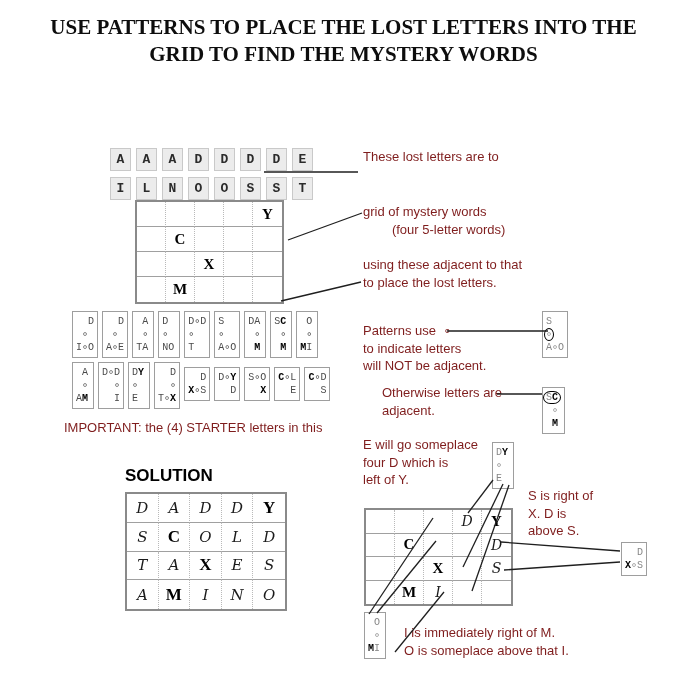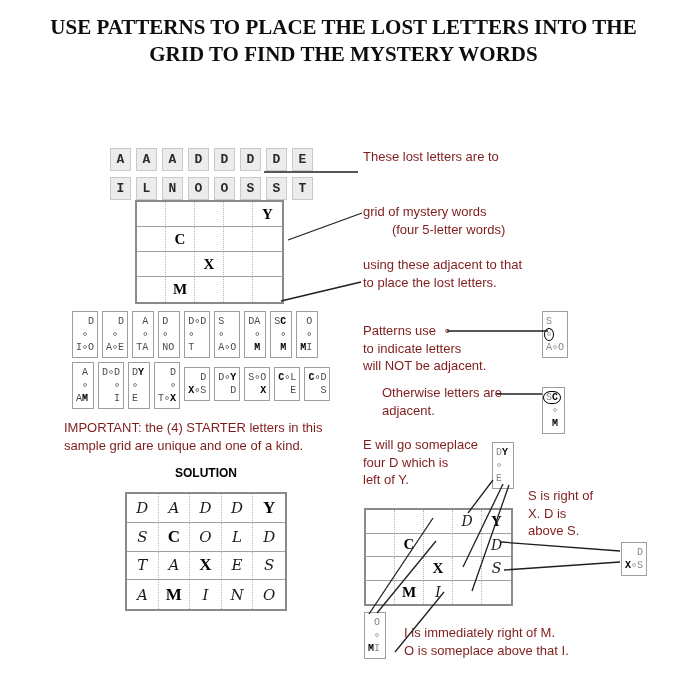--- a/index.html
+++ b/index.html
@@ -34,21 +34,21 @@
   .pat{border:1px solid #9e9e9e;background:#fff;padding:3px 3px;min-width:22px;
        font-family:"Liberation Mono",monospace;font-size:10px;line-height:13px;
        color:#4a4a4a;box-sizing:border-box;display:inline-block;vertical-align:top;}
   .pat.short{margin-top:5px;}
   .pl{white-space:pre;min-height:13px;}
   .pat .pb{color:#000;font-weight:bold;}
   .pat.gray{color:#868686;}
   .circ{border:1px solid #000;border-radius:50%;padding:0 1px;margin:0 -2px;}
   .circ-line{border:1px solid #000;border-radius:50% / 60%;padding:0 2px;margin-left:-3px;}
   .patbox{position:absolute;}
-  #solution-title{position:absolute;font-weight:bold;font-size:12px;color:#000;text-align:center;}
+  #solution-title{position:absolute;font-weight:bold;font-size:17px;color:#000;}
   #connectors{position:absolute;left:0;top:0;pointer-events:none;}
 </style>
 </head>
 <body>
 
 <div id="page">
 
   <div id="title">
     <div>USE PATTERNS TO PLACE THE LOST LETTERS INTO THE</div>
     <div>GRID TO FIND THE MYSTERY WORDS</div>
@@ -106,21 +106,21 @@
       <div class="cell lastr"></div>
       <div class="cell lastr"></div>
       <div class="cell lastc lastr"></div>
     </div>
 
   <div class="ann" style="left:363px;top:148px;"><div><span>These lost letters are to</span></div></div>
   <div class="ann" style="left:363px;top:203px;"><div><span class="b">grid</span><span> of mystery words</span></div><div><span>        (four 5-letter words)</span></div></div>
   <div class="ann" style="left:363px;top:256px;"><div><span>using these </span><span class="b">adjacent</span><span> to that</span></div><div><span>to place the lost letters.</span></div></div>
   <div class="ann" style="left:363px;top:322px;"><div><span>Patterns use  ∘</span></div><div><span>to indicate letters</span></div><div><span>will NOT be adjacent.</span></div></div>
   <div class="ann" style="left:363px;top:384px;margin-left:19px;"><div><span>Otherwise letters are</span></div><div><span>adjacent.</span></div></div>
-  <div class="ann" style="left:64px;top:419px;"><div><span class="b">IMPORTANT</span><span>: the (4) </span><span class="b">STARTER</span><span> letters in this</span></div><div><span>sample grid are unique and one of a kind.</span></div></div>
+  <div class="ann" style="left:64px;top:419px;"><div><span class="b">IMPORTANT</span><span>: the (4) </span><span class="b">STARTER</span><span> letters in this</span></div></div>
   <div class="ann" style="left:363px;top:436px;"><div><span class="b">E</span><span> will go someplace</span></div><div><span>four </span><span class="b">D</span><span> which is</span></div><div><span>left of </span><span class="b">Y</span><span>.</span></div></div>
   <div class="ann" style="left:404px;top:624px;"><div><span class="b">I</span><span> is immediately right of </span><span class="b">M</span><span>.</span></div><div><span class="b">O</span><span> is someplace above that </span><span class="b">I</span><span>.</span></div></div>
   <div class="ann" style="left:528px;top:487px;"><div><span class="b">S</span><span> is right of</span></div><div><span class="b">X</span><span>. </span><span class="b">D</span><span> is</span></div><div><span>above </span><span class="b">S</span><span>.</span></div></div>
 
   <div class="patrow" style="left:72px;top:311px;">
       <div class="pat">
         <div class="pl"><span> </span><span> </span><span>D</span></div>
         <div class="pl"><span> </span><span>∘</span></div>
         <div class="pl"><span>I</span><span>∘</span><span>O</span></div>
       </div>

